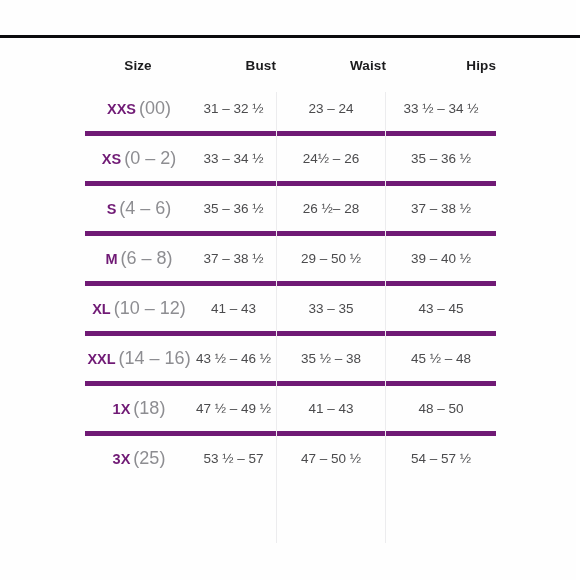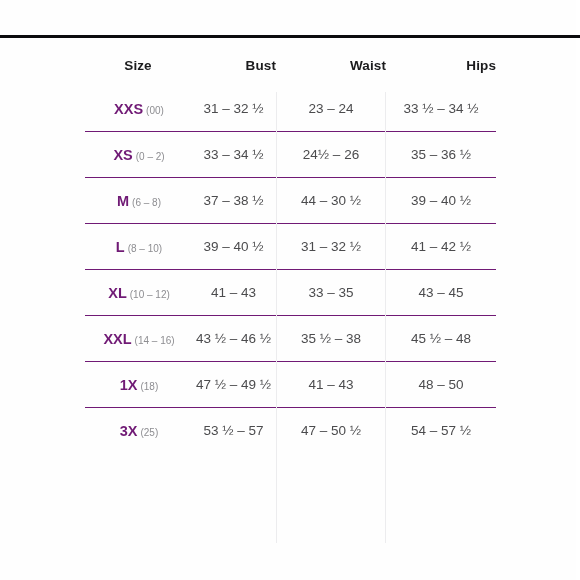--- a/index.html
+++ b/index.html
@@ -55,40 +55,40 @@
     background: transparent;
   }
   thead th.h-size { text-align: center; }
 
   tbody td {
     font-size: 13.5px;
     color: #4b4b4d;
     text-align: center;
     height: 45px;
     vertical-align: middle;
-    border-top: 1px solid #701a75;
+    border-top: 5px solid #701a75;
     padding: 0;
     white-space: nowrap;
   }
   tbody tr:first-child td {
     border-top: none;
   }
   tbody td.cell-size {
     text-align: left;
     padding-left: 2px;
   }
   
   .sz-name {
     font-weight: 700;
     color: #701a75;
     font-size: 14.5px;
   }
   .sz-range {
     color: #8d8d91;
-    font-size: 10px;
+    font-size: 18px;
     margin-left: 3px;
     text-align: right;
   }
   .cell-size .sz-inner {
     display: inline-block;
     width: 100%;
     text-align: center;
   }
 
   
@@ -132,30 +132,30 @@
             <td>23 – 24</td>
             <td>33 ½ – 34 ½</td>
           </tr>
           <tr>
             <td class="cell-size"><span class="sz-inner"><span class="sz-name">XS</span><span class="sz-range">(0 – 2)</span></span></td>
             <td>33 – 34 ½</td>
             <td>24½ – 26</td>
             <td>35 – 36 ½</td>
           </tr>
           <tr>
+            <td class="cell-size"><span class="sz-inner"><span class="sz-name">S</span><span class="sz-range">(4 – 6)</span></span></td>
+            <td>35 – 36 ½</td>
+            <td>26 ½– 28</td>
+            <td>37 – 38 ½</td>
+          </tr>
+          <tr>
             <td class="cell-size"><span class="sz-inner"><span class="sz-name">M</span><span class="sz-range">(6 – 8)</span></span></td>
             <td>37 – 38 ½</td>
-            <td>44 – 30 ½</td>
+            <td>29 – 50 ½</td>
             <td>39 – 40 ½</td>
-          </tr>
-          <tr>
-            <td class="cell-size"><span class="sz-inner"><span class="sz-name">L</span><span class="sz-range">(8 – 10)</span></span></td>
-            <td>39 – 40 ½</td>
-            <td>31 – 32 ½</td>
-            <td>41 – 42 ½</td>
           </tr>
           <tr>
             <td class="cell-size"><span class="sz-inner"><span class="sz-name">XL</span><span class="sz-range">(10 – 12)</span></span></td>
             <td>41 – 43</td>
             <td>33 – 35</td>
             <td>43 – 45</td>
           </tr>
           <tr>
             <td class="cell-size"><span class="sz-inner"><span class="sz-name">XXL</span><span class="sz-range">(14 – 16)</span></span></td>
             <td>43 ½ – 46 ½</td>

